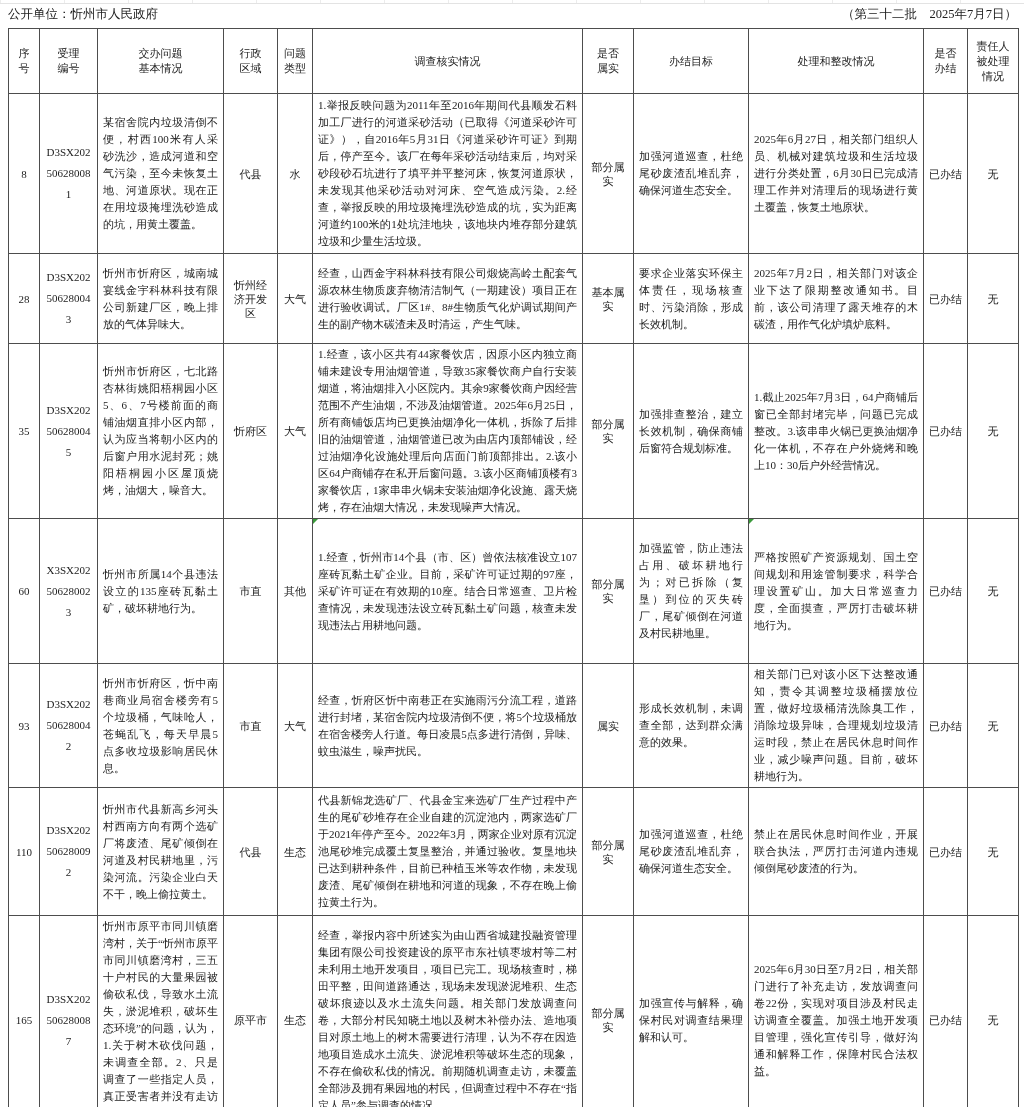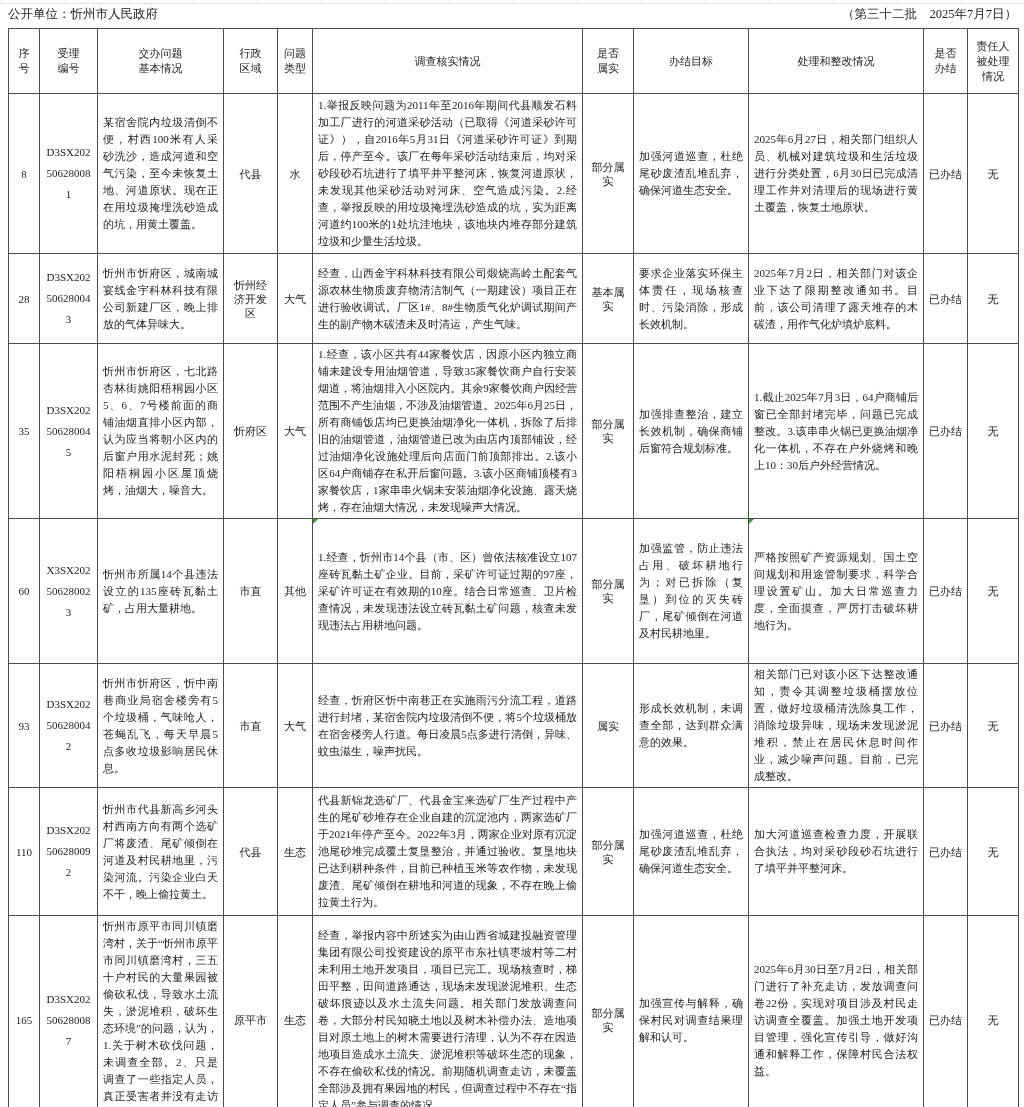--- a/index.html
+++ b/index.html
@@ -131,53 +131,53 @@
           <td class="txt col-investigation">1.经查，该小区共有44家餐饮店，因原小区内独立商铺未建设专用油烟管道，导致35家餐饮商户自行安装烟道，将油烟排入小区院内。其余9家餐饮商户因经营范围不产生油烟，不涉及油烟管道。2025年6月25日，所有商铺饭店均已更换油烟净化一体机，拆除了后排旧的油烟管道，油烟管道已改为由店内顶部铺设，经过油烟净化设施处理后向店面门前顶部排出。2.该小区64户商铺存在私开后窗问题。3.该小区商铺顶楼有3家餐饮店，1家串串火锅未安装油烟净化设施、露天烧烤，存在油烟大情况，未发现噪声大情况。</td>
           <td class="center col-verified">部分属实</td>
           <td class="txt col-goal">加强排查整治，建立长效机制，确保商铺后窗符合规划标准。</td>
           <td class="txt col-handling">1.截止2025年7月3日，64户商铺后窗已全部封堵完毕，问题已完成整改。3.该串串火锅已更换油烟净化一体机，不存在户外烧烤和晚上10：30后户外经营情况。</td>
           <td class="center col-status">已办结</td>
           <td class="center col-accountability">无</td>
         </tr>
         <tr style="height: 145px;">
           <td class="center col-no">60</td>
           <td class="center col-id">X3SX202506280023</td>
-          <td class="txt col-problem">忻州市所属14个县违法设立的135座砖瓦黏土矿，占用大量耕地。</td>
+          <td class="txt col-problem">忻州市所属14个县违法设立的135座砖瓦黏土矿，破坏耕地行为。</td>
           <td class="center col-region">市直</td>
           <td class="center col-type">其他</td>
           <td class="txt col-investigation gc">1.经查，忻州市14个县（市、区）曾依法核准设立107座砖瓦黏土矿企业。目前，采矿许可证过期的97座，采矿许可证在有效期的10座。结合日常巡查、卫片检查情况，未发现违法设立砖瓦黏土矿问题，核查未发现违法占用耕地问题。</td>
           <td class="center col-verified">部分属实</td>
           <td class="txt col-goal">加强监管，防止违法占用、破坏耕地行为；对已拆除（复垦）到位的灭失砖厂，尾矿倾倒在河道及村民耕地里。</td>
           <td class="txt col-handling gc">严格按照矿产资源规划、国土空间规划和用途管制要求，科学合理设置矿山。加大日常巡查力度，全面摸查，严厉打击破坏耕地行为。</td>
           <td class="center col-status">已办结</td>
           <td class="center col-accountability">无</td>
         </tr>
         <tr style="height: 117px;">
           <td class="center col-no">93</td>
           <td class="center col-id">D3SX202506280042</td>
           <td class="txt col-problem">忻州市忻府区，忻中南巷商业局宿舍楼旁有5个垃圾桶，气味呛人，苍蝇乱飞，每天早晨5点多收垃圾影响居民休息。</td>
           <td class="center col-region">市直</td>
           <td class="center col-type">大气</td>
           <td class="txt col-investigation">经查，忻府区忻中南巷正在实施雨污分流工程，道路进行封堵，某宿舍院内垃圾清倒不便，将5个垃圾桶放在宿舍楼旁人行道。每日凌晨5点多进行清倒，异味、蚊虫滋生，噪声扰民。</td>
           <td class="center col-verified">属实</td>
           <td class="txt col-goal">形成长效机制，未调查全部，达到群众满意的效果。</td>
-          <td class="txt col-handling">相关部门已对该小区下达整改通知，责令其调整垃圾桶摆放位置，做好垃圾桶清洗除臭工作，消除垃圾异味，现场未发现淤泥堆积，禁止在居民休息时间作业，减少噪声问题。目前，已完成整改。</td>
+          <td class="txt col-handling">相关部门已对该小区下达整改通知，责令其调整垃圾桶摆放位置，做好垃圾桶清洗除臭工作，消除垃圾异味，合理规划垃圾清运时段，禁止在居民休息时间作业，减少噪声问题。目前，破坏耕地行为。</td>
           <td class="center col-status">已办结</td>
           <td class="center col-accountability">无</td>
         </tr>
         <tr style="height: 128px;">
           <td class="center col-no">110</td>
           <td class="center col-id">D3SX202506280092</td>
           <td class="txt col-problem">忻州市代县新高乡河头村西南方向有两个选矿厂将废渣、尾矿倾倒在河道及村民耕地里，污染河流。污染企业白天不干，晚上偷拉黄土。</td>
           <td class="center col-region">代县</td>
           <td class="center col-type">生态</td>
           <td class="txt col-investigation">代县新锦龙选矿厂、代县金宝来选矿厂生产过程中产生的尾矿砂堆存在企业自建的沉淀池内，两家选矿厂于2021年停产至今。2022年3月，两家企业对原有沉淀池尾砂堆完成覆土复垦整治，并通过验收。复垦地块已达到耕种条件，目前已种植玉米等农作物，未发现废渣、尾矿倾倒在耕地和河道的现象，不存在晚上偷拉黄土行为。</td>
           <td class="center col-verified">部分属实</td>
           <td class="txt col-goal">加强河道巡查，杜绝尾砂废渣乱堆乱弃，确保河道生态安全。</td>
-          <td class="txt col-handling">加大河道巡查检查力度，开展联合执法，均对采砂段砂石坑进行了填平并平整河床。</td>
+          <td class="txt col-handling">禁止在居民休息时间作业，开展联合执法，严厉打击河道内违规倾倒尾砂废渣的行为。</td>
           <td class="center col-status">已办结</td>
           <td class="center col-accountability">无</td>
         </tr>
         <tr style="height: 202px;">
           <td class="center col-no">165</td>
           <td class="center col-id">D3SX202506280087</td>
           <td class="txt col-problem">忻州市原平市同川镇磨湾村，关于“忻州市原平市同川镇磨湾村，三五十户村民的大量果园被偷砍私伐，导致水土流失，淤泥堆积，破坏生态环境”的问题，认为，1.关于树木砍伐问题，未调查全部。2、只是调查了一些指定人员，真正受害者并没有走访调查，与事实不符。</td>
           <td class="center col-region">原平市</td>
           <td class="center col-type">生态</td>
           <td class="txt col-investigation">经查，举报内容中所述实为由山西省城建投融资管理集团有限公司投资建设的原平市东社镇枣坡村等二村未利用土地开发项目，项目已完工。现场核查时，梯田平整，田间道路通达，现场未发现淤泥堆积、生态破坏痕迹以及水土流失问题。相关部门发放调查问卷，大部分村民知晓土地以及树木补偿办法、造地项目对原土地上的树木需要进行清理，认为不存在因造地项目造成水土流失、淤泥堆积等破坏生态的现象，不存在偷砍私伐的情况。前期随机调查走访，未覆盖全部涉及拥有果园地的村民，但调查过程中不存在“指定人员”参与调查的情况。</td>

